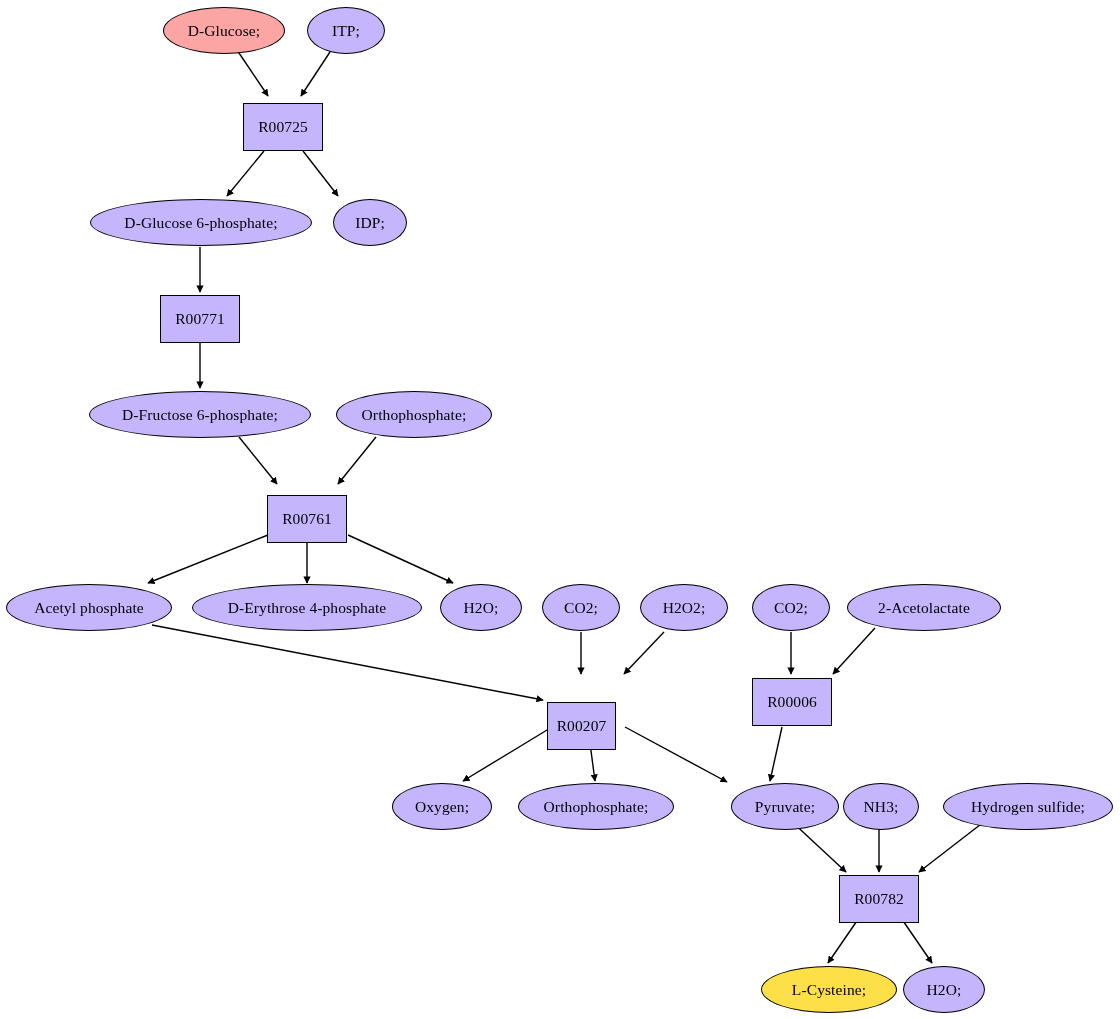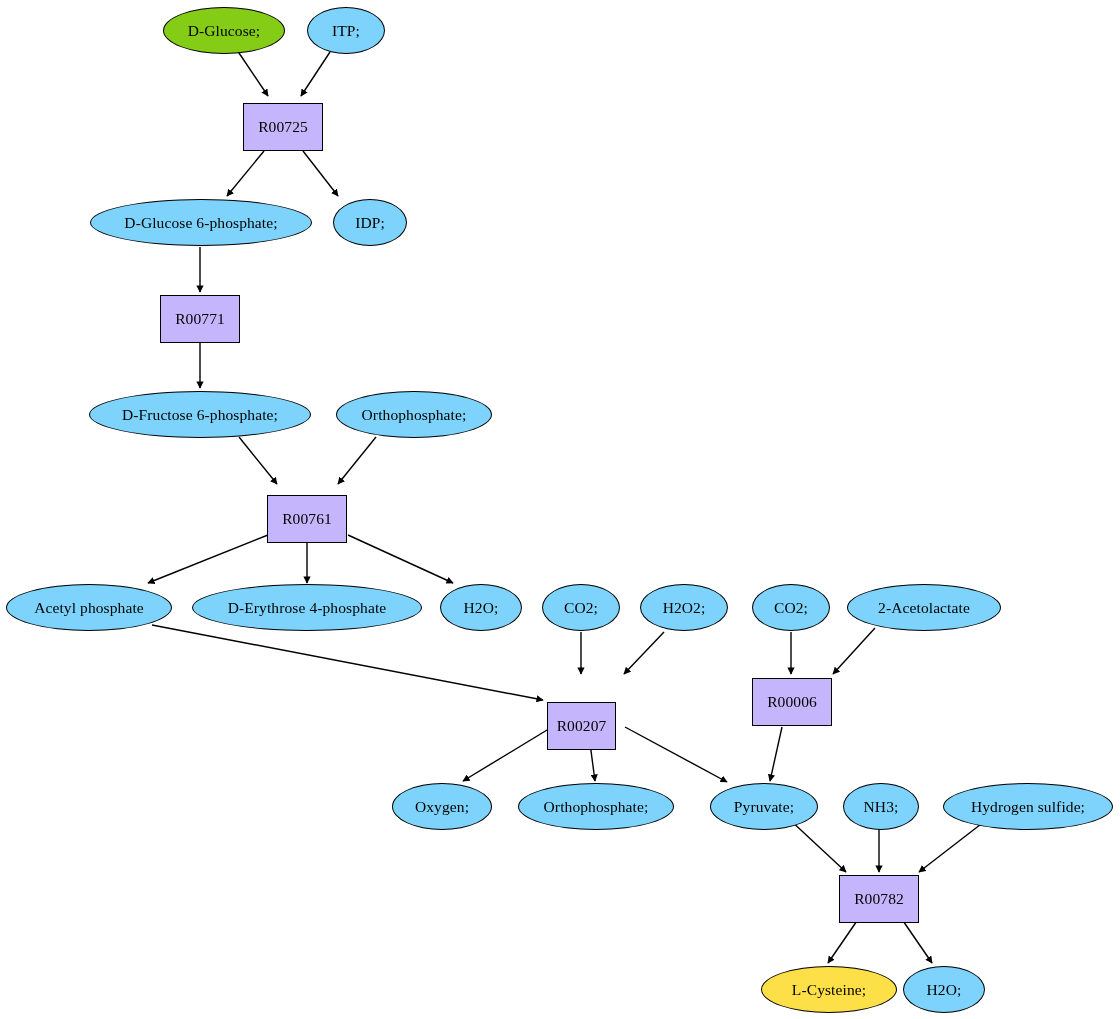--- a/index.html
+++ b/index.html
@@ -34,27 +34,27 @@
     color: #000000;
     font-size: 15.5px;
     line-height: 1;
     letter-spacing: 0.1px;
     white-space: nowrap;
     z-index: 2;
   }
   .compound {
     border: 1px solid #000000;
     border-radius: 50% / 50%;
-    background: #7dd3fc;
+    background: #c4b5fd;
   }
   .reaction {
     border: 1px solid #000000;
     background: #c4b5fd;
   }
-  .c-start { background: #84cc16; }
+  .c-start { background: #fca5a5; }
   .c-goal  { background: #fde047; }
 </style>
 </head>
 <body>
 
 <div id="canvas">
 
   <svg id="edge-layer" viewBox="0 0 1120 1019" width="1120" height="1019" xmlns="http://www.w3.org/2000/svg">
     <defs>
       <marker id="arrow" viewBox="0 0 10 10" refX="9" refY="5" markerWidth="5.2" markerHeight="5.2" orient="auto-start-reverse">
@@ -176,21 +176,21 @@
   <div class="node reaction" style="left:752px; top:678px; width:80px; height:48px;">
     <span>R00006</span>
   </div>
 
   <div class="node compound" style="left:392px; top:783px; width:100px; height:47px;">
     <span>Oxygen;</span>
   </div>
   <div class="node compound" style="left:518px; top:783px; width:156px; height:47px;">
     <span>Orthophosphate;</span>
   </div>
-  <div class="node compound" style="left:710px; top:783px; width:108px; height:47px;">
+  <div class="node compound" style="left:731px; top:783px; width:108px; height:47px;">
     <span>Pyruvate;</span>
   </div>
   <div class="node compound" style="left:843px; top:783px; width:76px; height:47px;">
     <span>NH3;</span>
   </div>
   <div class="node compound" style="left:943px; top:783px; width:170px; height:47px;">
     <span>Hydrogen sulfide;</span>
   </div>
 
   <div class="node reaction" style="left:839px; top:875px; width:80px; height:48px;">

